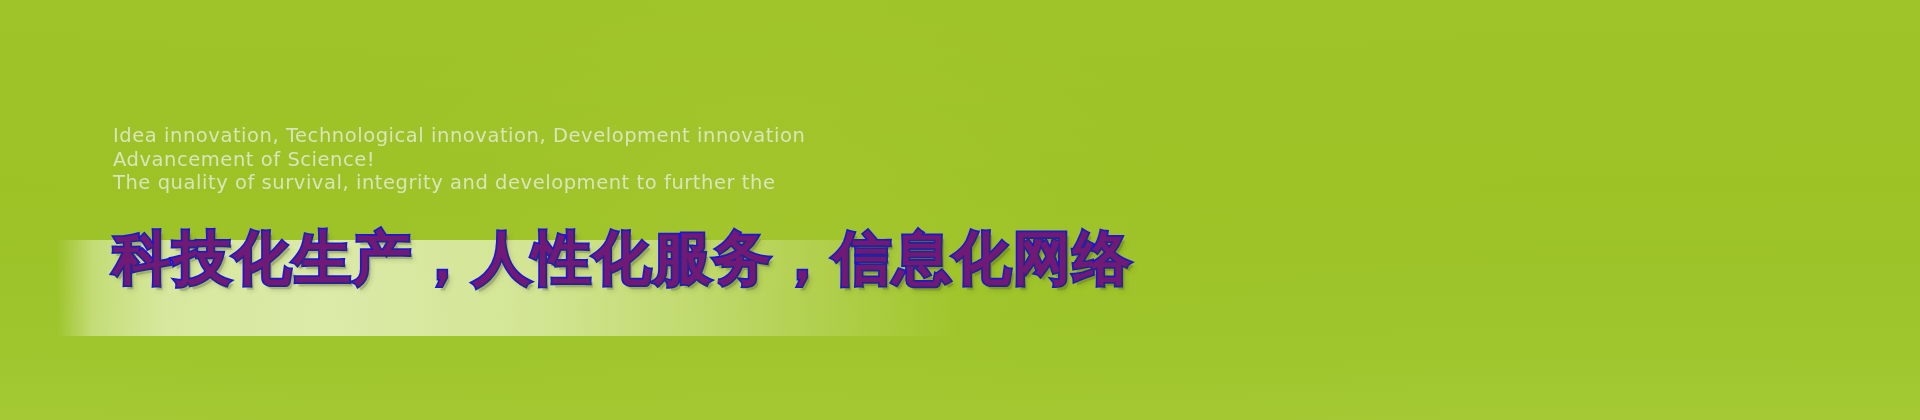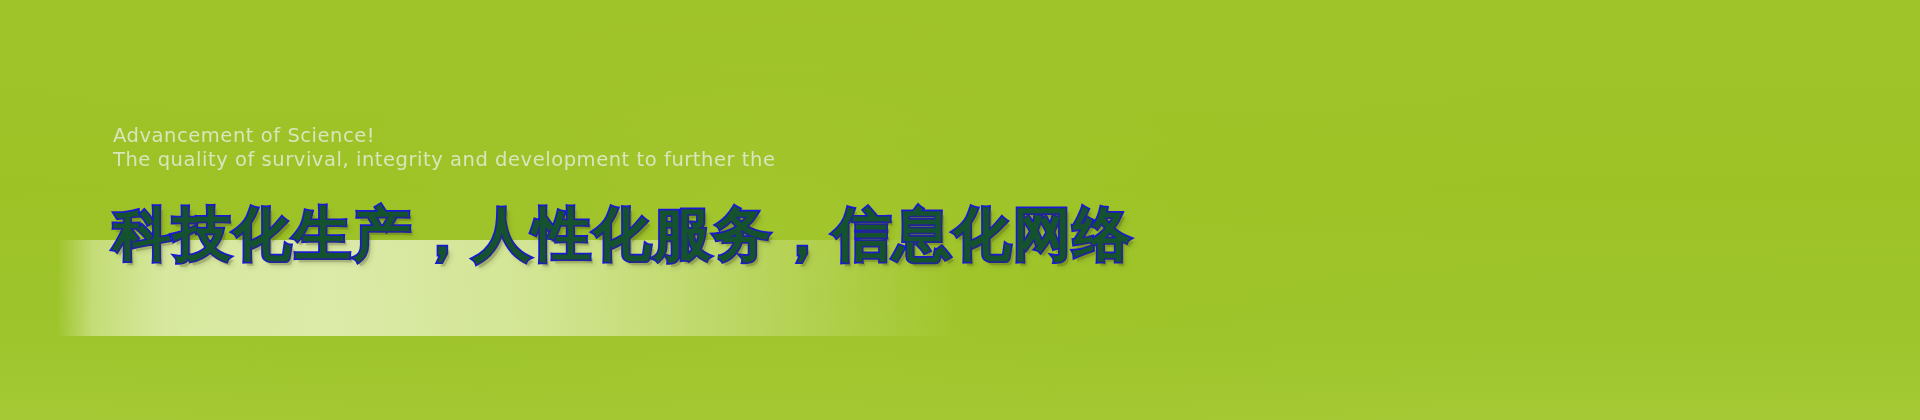--- a/index.html
+++ b/index.html
@@ -123,21 +123,21 @@
   }
 
   .headline {
     margin: 0;
     margin-top: 26px;
     font-family: "DejaVu Sans", "Liberation Sans", sans-serif;
     font-size: 58px;
     line-height: 74px;
     font-weight: bold;
     letter-spacing: 2px;
-    color: #14532d;
+    color: #701a75;
     white-space: nowrap;
     -webkit-text-stroke: 3.4px #1a18d6;
     paint-order: stroke fill;
     text-shadow:
         3px 4px 0 rgba(60,70,20,0.22),
         4px 5px 5px rgba(50,60,15,0.18);
   }
 </style>
 </head>
 <body>
@@ -397,20 +397,21 @@
     <div class="photo-green-wash"></div>
     <div class="photo-edge-fade"></div>
   </div>
 
   <div class="green-base"></div>
 
   <div class="light-band"></div>
 
   <div class="text-block">
     <div class="tagline">
+      <div class="tagline-line">Idea innovation, Technological innovation, Development innovation</div>
       <div class="tagline-line">Advancement of Science!</div>
       <div class="tagline-line">The quality of survival, integrity and development to further the</div>
     </div>
 
     <div class="headline">科技化生产，人性化服务，信息化网络</div>
   </div>
 
 </div>
 
 </body></html>

